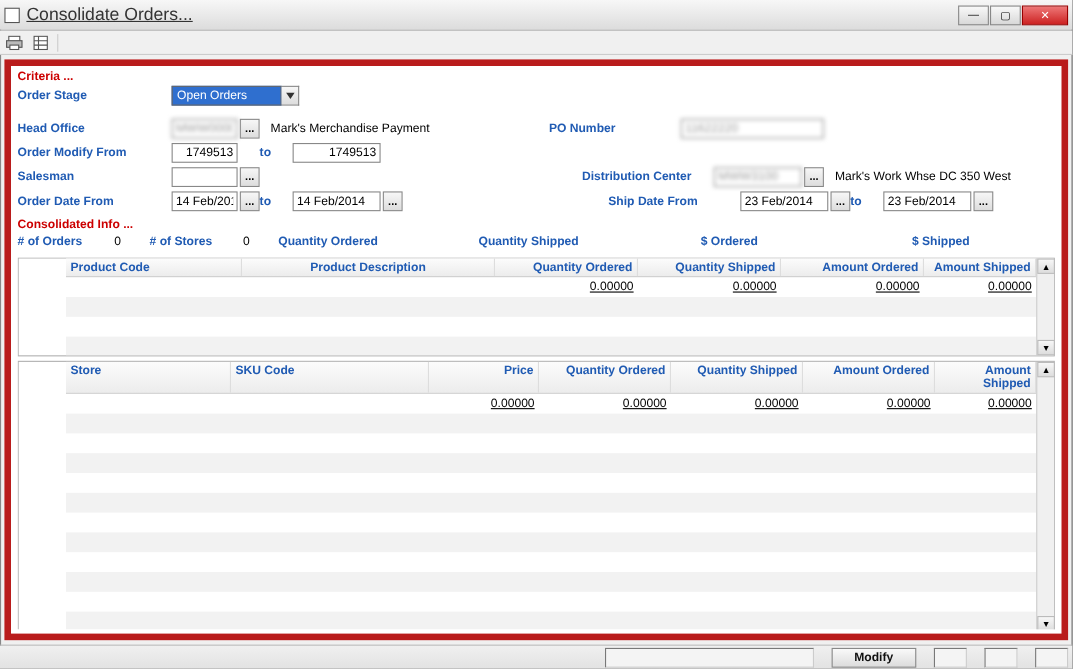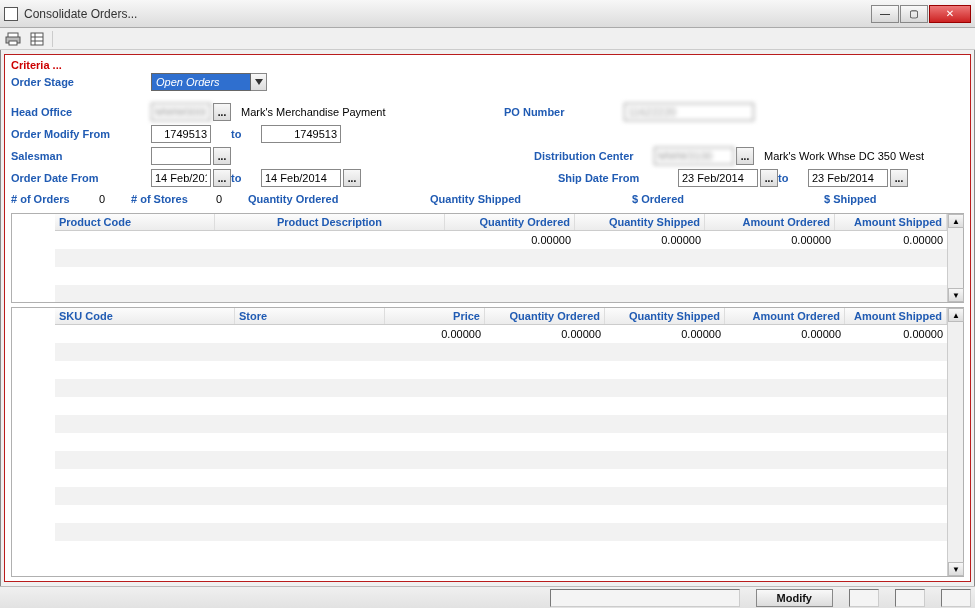--- a/index.html
+++ b/index.html
@@ -1,52 +1,52 @@
 <!DOCTYPE html>
 <html><head>
 <meta charset="utf-8">
 <style>
   * { box-sizing: border-box; }
   body { margin: 0; font-family: Tahoma, Arial, sans-serif; font-size: 11px; background: #000; overflow: hidden; }
   .window { width: 975px; height: 608px; background:#f0f0f0; box-shadow: inset 0 0 0 1px #888; position: relative; display:flex; flex-direction:column; }
   .titlebar { height:28px; background: linear-gradient(#f7f7f7,#dcdcdc); display:flex; align-items:center; padding:0 4px; border-bottom:1px solid #aaa; }
   .titlebar .icon { width:14px; height:14px; border:1px solid #555; background:#fff; margin-right:6px; }
-  .titlebar .title { flex:1; color:#333; font-size:12px; }
+  .titlebar .title { flex:1; color:#333; font-size:16px;text-decoration:underline; }
   .titlebar .controls { display:flex; gap:0; }
   .titlebar .btn { width:28px; height:18px; display:flex; align-items:center; justify-content:center; margin-left:1px; border:1px solid #888; background:linear-gradient(#f9f9f9,#d8d8d8); font-size:10px; }
   .titlebar .btn.close { background:linear-gradient(#e77,#c22); color:#fff; border-color:#900; width:42px; }
   .menubar { height:20px; background:#f5f5f5; display:flex; align-items:center; padding:0 4px; gap:12px; border-bottom:1px solid #ccc; font-size:11px; color:#222; }
   .toolbar { height:22px; background:#f0f0f0; display:flex; align-items:center; padding:0 4px; gap:6px; border-bottom:1px solid #ccc; }
   .toolbar .tbtn { width:18px; height:18px; display:flex; align-items:center; justify-content:center; font-size:12px; color:#333; }
   .toolbar .sep { width:1px; height:16px; background:#ccc; }
-  .content { flex:1; margin:4px; background:#fff; border:1px solid #b91c1c; padding:4px 6px; display:flex; flex-direction:column; overflow:hidden; }
+  .content { flex:1; margin:4px; background:#fff; border:6px solid #b91c1c; padding:4px 6px; display:flex; flex-direction:column; overflow:hidden; }
   .section-title { color:#c00; font-weight:bold; font-size:11px; }
   .label-blue { color:#205bb3; font-weight:bold; font-size:11px; }
   .row { display:flex; align-items:center; height:22px; }
   .row.sp { margin-top:0px; }
   .col { display:flex; align-items:center; }
   input.txt { border:1px solid #888; height:18px; padding:0 3px; font-size:11px; background:#fff; }
   input.txt.right { text-align:right; }
   .blur { filter: blur(2px); color:#999; }
   .picker { width:18px; height:18px; border:1px solid #888; background:linear-gradient(#f7f7f7,#ddd); display:flex; align-items:center; justify-content:center; font-weight:bold; font-size:10px; margin-left:2px; }
-  .dropdown { display:flex; align-items:center;font-style:italic; }
+  .dropdown { display:flex; align-items:center; }
   .dropdown .dval { border:1px solid #666; background:#2f6fcf; color:#fff; padding:1px 4px; height:18px; width:100px; display:flex; align-items:center; }
   .dropdown .darrow { width:16px; height:18px; border:1px solid #888; border-left:0; background:linear-gradient(#f7f7f7,#ddd); display:flex; align-items:center; justify-content:center; }
   .cons-row { display:flex; align-items:center; gap:6px; height:20px; }
 
   .grids { flex:1; display:flex; flex-direction:column; gap:4px; margin-top:4px; overflow:hidden; }
   .grid { border:1px solid #b0b0b0; background:#fff; display:flex; flex-direction:column;padding-left:43px; }
   .grid.top { height:90px; }
   .grid.bottom { flex:1; }
   .grid-inner { display:flex; flex:1; min-height:0; }
   .gbody-wrap { flex:1; display:flex; flex-direction:column; min-height:0; }
   .ghdr { display:flex; background:linear-gradient(#fcfcfc,#ececec); border-bottom:1px solid #ccc; }
   .gh { padding:2px 4px; color:#205bb3; font-weight:bold; font-size:11px; border-right:1px solid #ddd; }
   .gbody { flex:1; overflow:hidden; }
-  .grow { display:flex; height:18px; align-items:center; }
+  .grow { display:flex; height:18px; align-items:center;text-decoration:underline; }
   .grow.alt { background:#f2f2f2; }
   .gc { padding:1px 4px; font-size:11px; text-align:right; }
   .vscroll { width:16px; background:#f0f0f0; border-left:1px solid #ccc; position:relative; }
   .vscroll .arrow { position:absolute; left:0; width:16px; height:14px; background:linear-gradient(#f7f7f7,#ddd); border:1px solid #bbb; display:flex; align-items:center; justify-content:center; font-size:8px; }
   .vscroll .up { top:0; }
   .vscroll .down { bottom:0; }
 
   .statusbar { height:22px; background: linear-gradient(#f0f0f0,#e2e2e2); border-top:1px solid #bbb; display:flex; align-items:center; justify-content:flex-end; padding:0 4px; gap:16px; }
   .statusbar .cell { border:1px inset #ccc; height:18px; background:#f4f4f4; }
   .statusbar .cell.wide { width:190px; }
@@ -150,20 +150,21 @@
       <div style="flex:1"></div>
       <div class="col label-blue" style="width:120px">Ship Date From</div>
       <input class="txt" style="width: 80px;" value="23 Feb/2014">
       <div class="picker">...</div>
       <div class="col label-blue w-to">to</div>
       <input class="txt" style="width: 80px;" value="23 Feb/2014">
       <div class="picker">...</div>
       <div style="width:56px"></div>
     </div>
 
+    <div class="section-title" style="margin-top:4px">Consolidated Info ...</div>
     <div class="cons-row">
       <span class="label-blue" style="width:68px"># of Orders</span>
       <span style="width:20px; text-align:right">0</span>
       <span class="label-blue" style="width:70px; margin-left:20px"># of Stores</span>
       <span style="width:15px; text-align:right">0</span>
       <span class="label-blue" style="width:110px; margin-left:20px">Quantity Ordered</span>
       <span style="width:40px"></span>
       <span class="label-blue" style="width:110px; margin-left:20px">Quantity Shipped</span>
       <span style="width:40px"></span>
       <span class="label-blue" style="width:80px; margin-left:40px">$ Ordered</span>
@@ -203,22 +204,22 @@
             <div class="arrow up">▲</div>
             <div class="arrow down">▼</div>
           </div>
         </div>
       </div>
 
       <div class="grid bottom">
         <div class="grid-inner">
           <div class="gbody-wrap">
             <div class="ghdr">
+              <div class="gh" style="width:150px;text-align:left">Store</div>
               <div class="gh" style="width:180px;text-align:left">SKU Code</div>
-              <div class="gh" style="width:150px;text-align:left">Store</div>
               <div class="gh" style="width:100px;text-align:right">Price</div>
               <div class="gh" style="width:120px;text-align:right">Quantity Ordered</div>
               <div class="gh" style="width:120px;text-align:right">Quantity Shipped</div>
               <div class="gh" style="width:120px;text-align:right">Amount Ordered</div>
               <div class="gh" style="flex:1;text-align:right">Amount Shipped</div>
             </div>
             <div class="gbody">
               <div class="grow">
                 <div class="gc" style="width:180px"></div>
                 <div class="gc" style="width:150px"></div>

